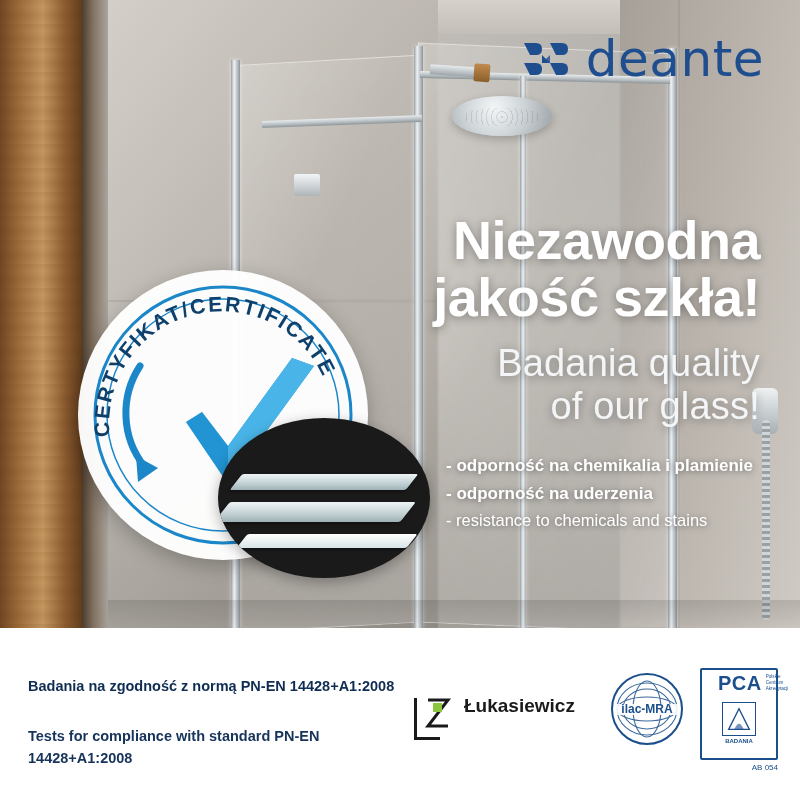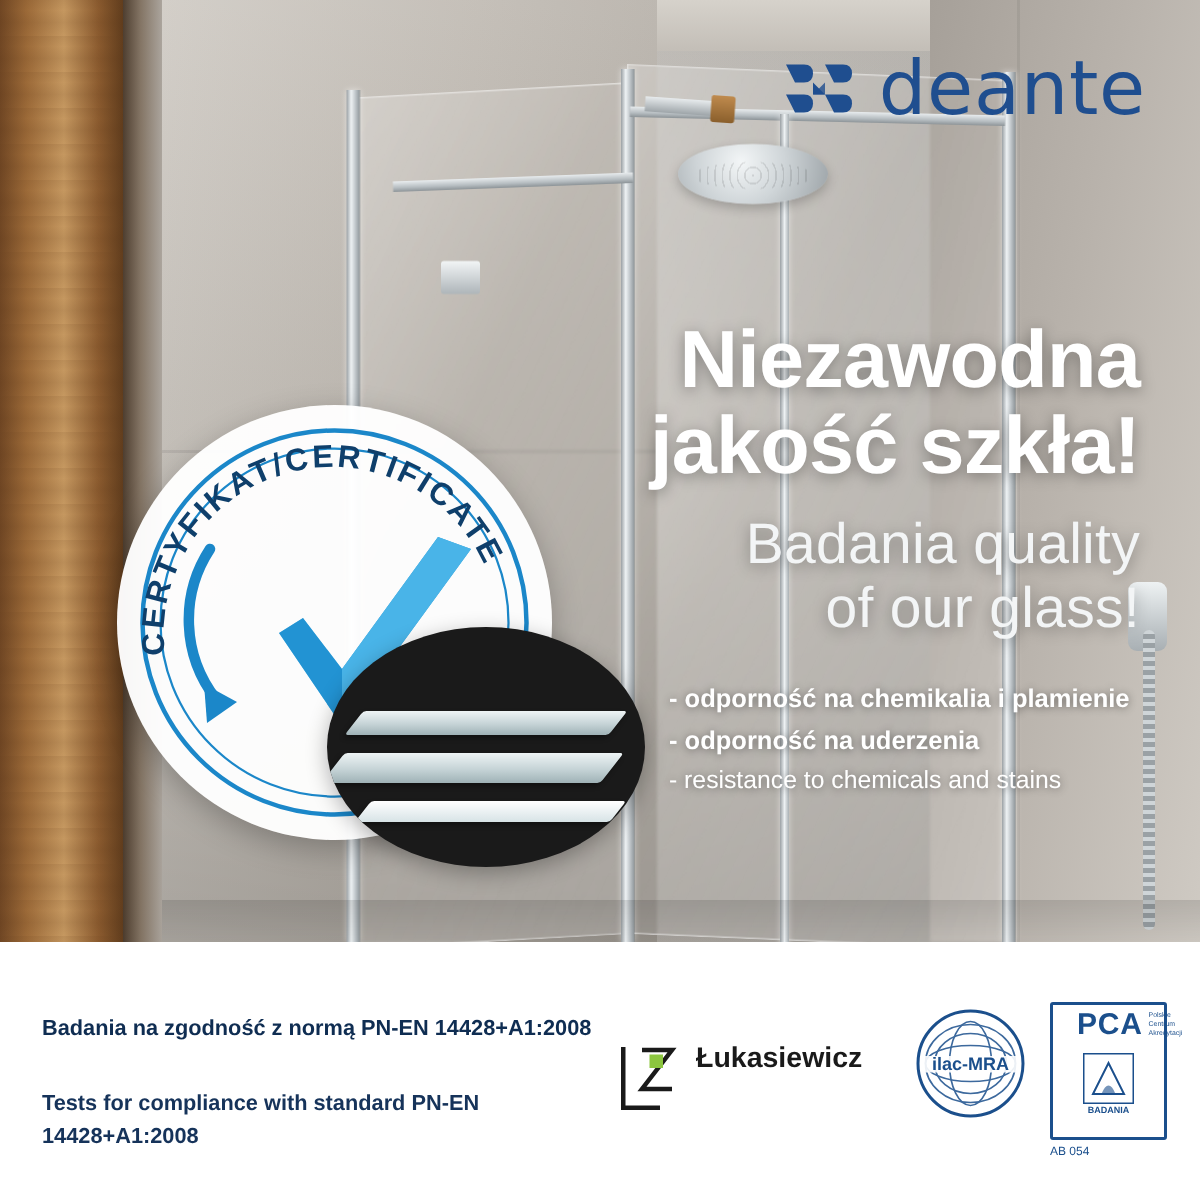--- a/index.html
+++ b/index.html
@@ -218,21 +218,21 @@
   .pca  { position: absolute; left: 700px; top: 40px; width: 78px; height: 92px; }
   .pca-box {
     position:absolute; inset:0; border: 2px solid #1b4f8c; border-radius: 2px;
     background: #fff;
   }
   .pca-top { position:absolute; left:0; right:0; top:0; height: 30px; display:flex; align-items:center; }
   .pca-letters { font-size: 20px; font-weight: 700; color: #1b4f8c; padding-left: 18px; letter-spacing: .5px; }
   .pca-cap { font-size: 4.6px; color:#1b4f8c; line-height:1.25; padding-left: 4px; }
   .pca-shape { position:absolute; left: 50%; top: 34px; transform: translateX(-50%); width: 34px; height: 34px; border: 1.5px solid #1b4f8c; }
   .pca-badania { position:absolute; left:0; right:0; top: 70px; text-align:center; font-size: 6px; color:#1b4f8c; font-weight:700; }
-  .pca-ab { position:absolute; left:0; right:0; bottom: -12px; text-align:left; font-size: 8px; color:#1b4f8c; }
+  .pca-ab { position:absolute; left:0; right:0; bottom: -12px; text-align:right; font-size: 8px; color:#1b4f8c; }
 </style>
 </head>
 <body>
 
 <div class="poster">
 
   <div class="photo">
     <div class="ceiling"></div>
     <div class="backwall"></div>
     <div class="rightwall"></div>

